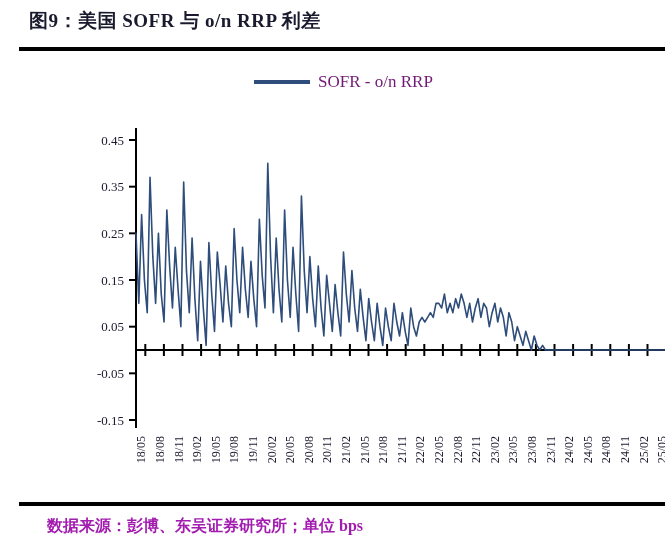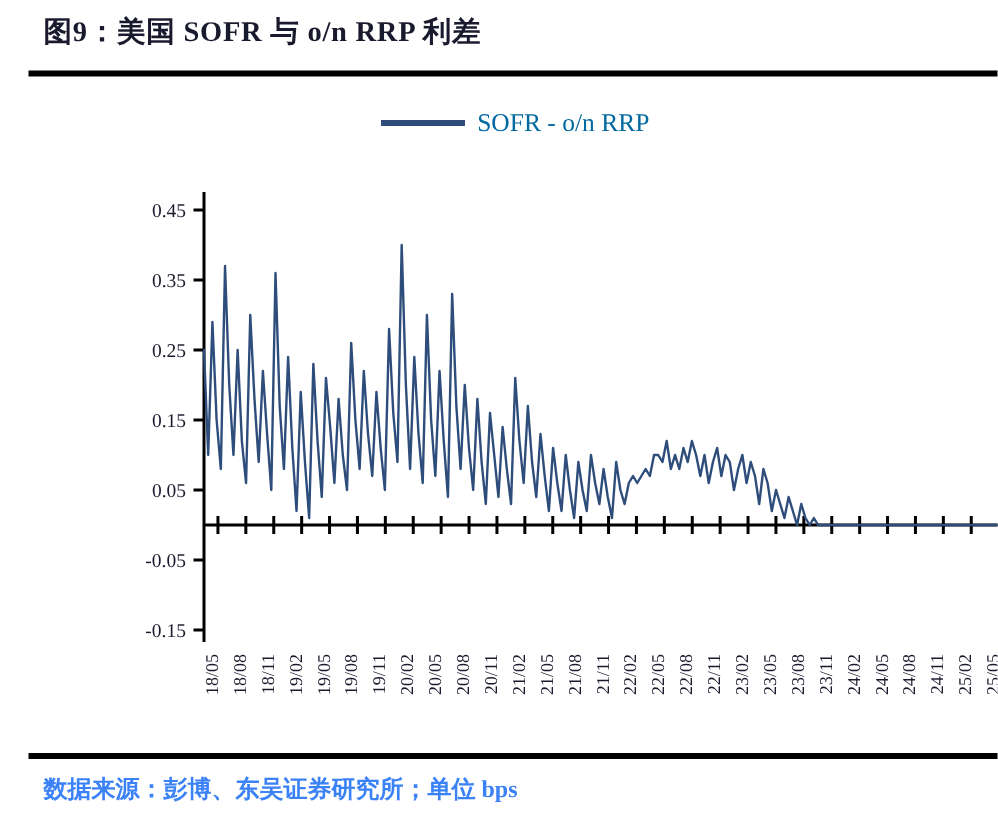--- a/index.html
+++ b/index.html
@@ -43,46 +43,46 @@
   .rule-bottom {
     position: absolute;
     left: 8px;
     top: 502px;
     width: 649px;
     height: 4px;
     background: #000000;
   }
   .fig-source {
     position: absolute;
-    left: 18px;
+    left: 36px;
     top: 516px;
     font-size: 16px;
     font-weight: bold;
-    color: #3b82f6;
+    color: #a21caf;
     white-space: nowrap;
   }
   .legend {
     position: absolute;
     left: 0;
     top: 72px;
     width: 665px;
     display: flex;
     justify-content: center;
     align-items: center;
     gap: 8px;
   }
   .legend-swatch {
     display: inline-block;
     width: 56px;
     height: 4px;
     background: #2e4d7b;
   }
   .legend-label {
     font-size: 17px;
-    color: #0369a1;
+    color: #701a75;
     font-family: "Liberation Serif", serif;
   }
   .plot-wrap {
     position: absolute;
     left: 0;
     top: 100px;
     width: 665px;
     height: 395px;
     padding-left: 45px;
   }

